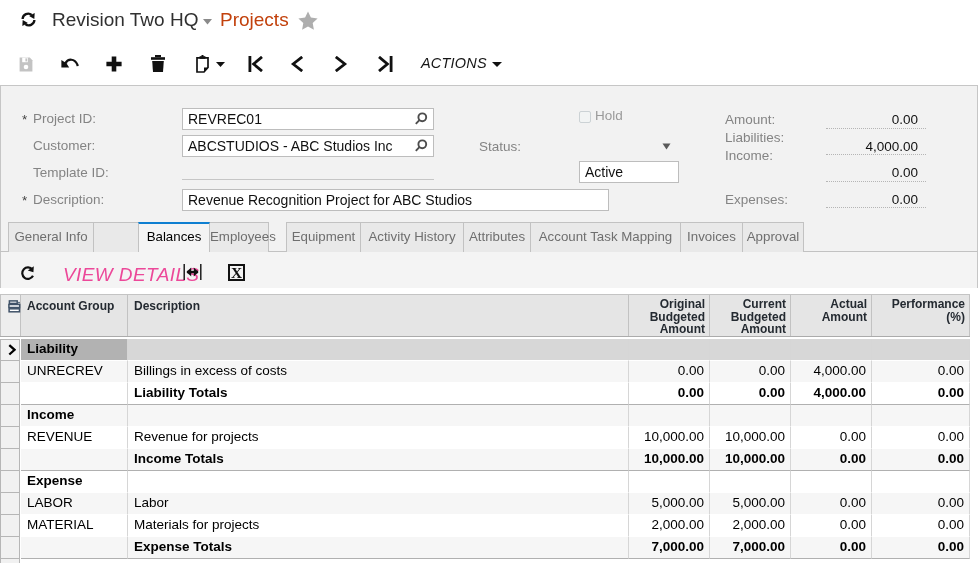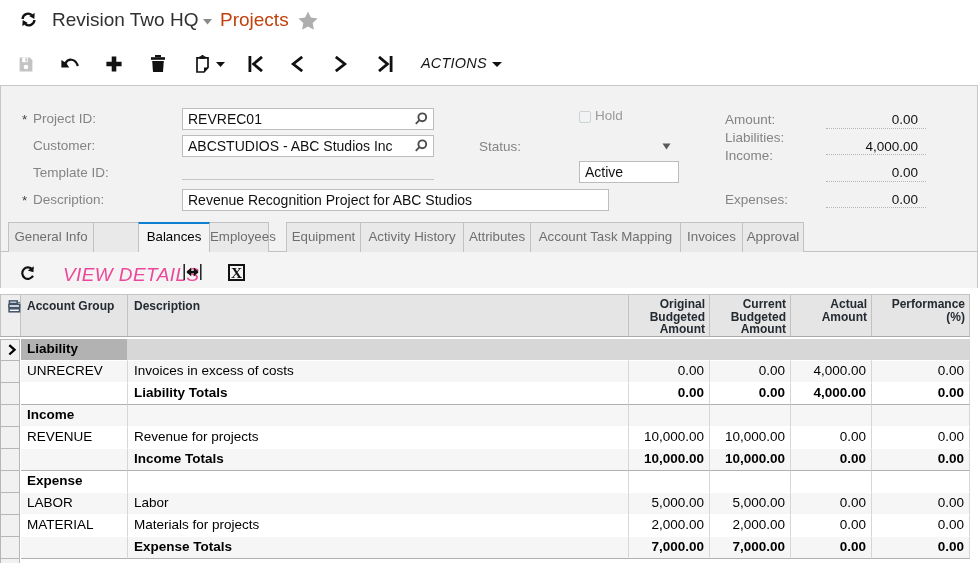--- a/index.html
+++ b/index.html
@@ -225,21 +225,21 @@
       <div class="c c4"></div>
       <div class="c c5"></div>
       <div class="c c6"></div>
   </div>
 
   <div class="row rowsep bg-alt">
     <div class="c c0">
         <div class="inner"></div>
       </div>
     <div class="c c1">UNRECREV</div>
-    <div class="c c2">Invoices in excess of costs</div>
+    <div class="c c2">Billings in excess of costs</div>
     <div class="c c3">0.00</div>
       <div class="c c4">0.00</div>
       <div class="c c5">4,000.00</div>
       <div class="c c6">0.00</div>
   </div>
 
   <div class="row totrow">
     <div class="c c0">
         <div class="inner"></div>
       </div>

